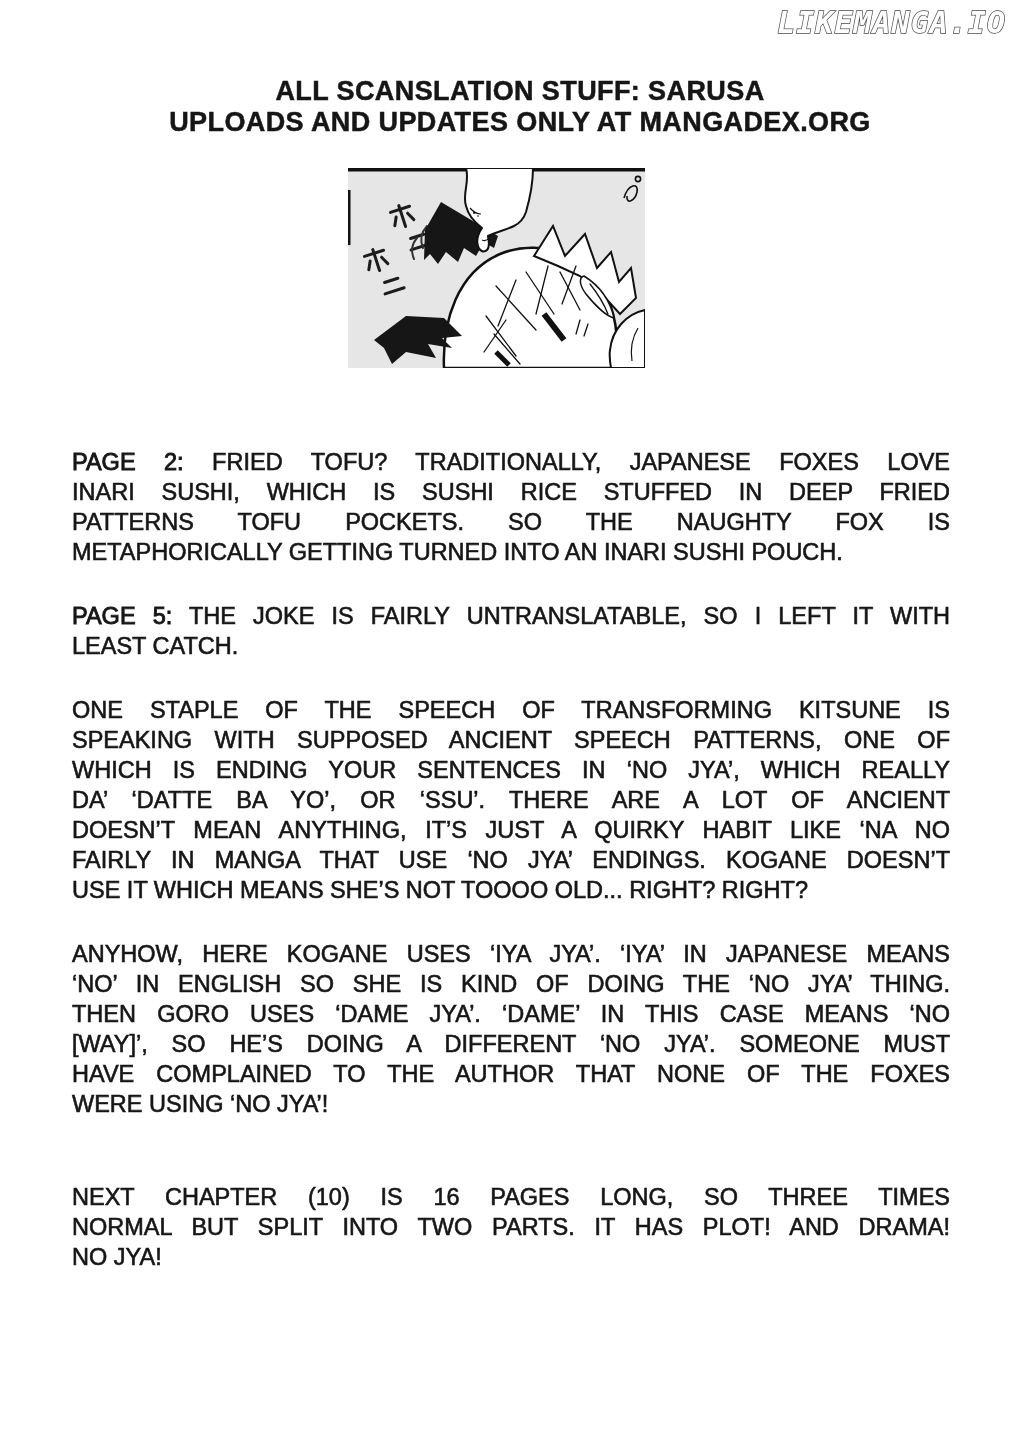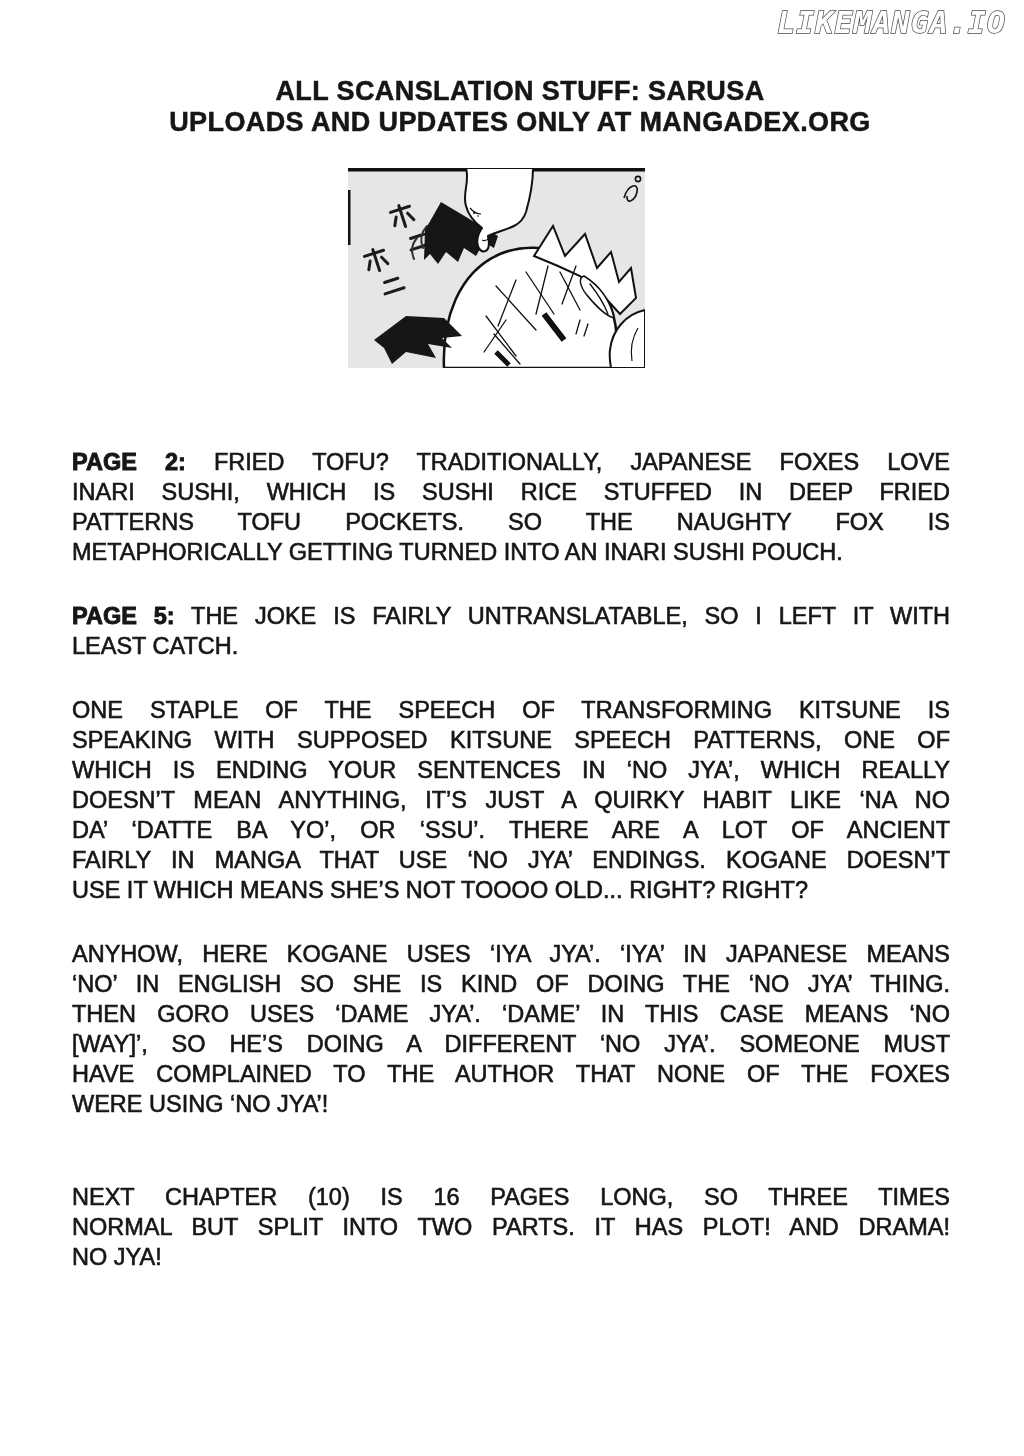--- a/index.html
+++ b/index.html
@@ -21,21 +21,21 @@
   
   .notes{
     position:absolute;left:72px;top:447px;width:878px;
     font-size:23.5px;line-height:30px;font-weight:400;
     -webkit-text-stroke:.6px #161616;
   }
   .para{margin:0 0 34px 0;}
   .para:last-child{margin-top:63px;}
   .line{text-align:justify;text-align-last:justify;}
   .line.last{text-align-last:left;}
-  .plabel{font-weight:700;-webkit-text-stroke:.9px #161616;}
+  .plabel{font-weight:400;-webkit-text-stroke:.9px #161616;}
 </style>
 </head>
 <body>
 
 <div class="page">
 
   <svg class="watermark" width="266" height="48" viewBox="0 0 266 48">
     <text x="262" y="33" text-anchor="end" font-family="DejaVu Sans Mono, monospace" font-size="30" font-weight="bold" font-style="italic" letter-spacing="1" fill="#ffffff" stroke="#4a4a4a" stroke-width="1.4" paint-order="stroke">LIKEMANGA.IO</text>
   </svg>
 
@@ -122,24 +122,24 @@
         <div class="line">INARI SUSHI, WHICH IS SUSHI RICE STUFFED IN DEEP FRIED</div>
         <div class="line">PATTERNS TOFU POCKETS. SO THE NAUGHTY FOX IS</div>
         <div class="line last">METAPHORICALLY GETTING TURNED INTO AN INARI SUSHI POUCH.</div>
       </div>
       <div class="para">
         <div class="line"><strong class="plabel">PAGE 5:</strong> THE JOKE IS FAIRLY UNTRANSLATABLE, SO I LEFT IT WITH</div>
         <div class="line last">LEAST CATCH.</div>
       </div>
       <div class="para">
         <div class="line">ONE STAPLE OF THE SPEECH OF TRANSFORMING KITSUNE IS</div>
-        <div class="line">SPEAKING WITH SUPPOSED KITSUNE SPEECH PATTERNS, ONE OF</div>
+        <div class="line">SPEAKING WITH SUPPOSED ANCIENT SPEECH PATTERNS, ONE OF</div>
         <div class="line">WHICH IS ENDING YOUR SENTENCES IN ‘NO JYA’, WHICH REALLY</div>
+        <div class="line">DA’ ‘DATTE BA YO’, OR ‘SSU’.  THERE ARE A LOT OF ANCIENT</div>
         <div class="line">DOESN’T MEAN ANYTHING, IT’S JUST A QUIRKY HABIT LIKE ‘NA NO</div>
-        <div class="line">DA’ ‘DATTE BA YO’, OR ‘SSU’.  THERE ARE A LOT OF ANCIENT</div>
         <div class="line">FAIRLY IN MANGA THAT USE ‘NO JYA’ ENDINGS.  KOGANE DOESN’T</div>
         <div class="line last">USE IT WHICH MEANS SHE’S NOT TOOOO OLD... RIGHT? RIGHT?</div>
       </div>
       <div class="para">
         <div class="line">ANYHOW, HERE KOGANE USES ‘IYA JYA’.  ‘IYA’ IN JAPANESE MEANS</div>
         <div class="line">‘NO’ IN ENGLISH SO SHE IS KIND OF DOING THE ‘NO JYA’ THING.</div>
         <div class="line">THEN GORO USES ‘DAME JYA’.  ‘DAME’ IN THIS CASE MEANS ‘NO</div>
         <div class="line">[WAY]’, SO HE’S DOING A DIFFERENT ‘NO JYA’. SOMEONE MUST</div>
         <div class="line">HAVE COMPLAINED TO THE AUTHOR THAT NONE OF THE FOXES</div>
         <div class="line last">WERE USING ‘NO JYA’!</div>

